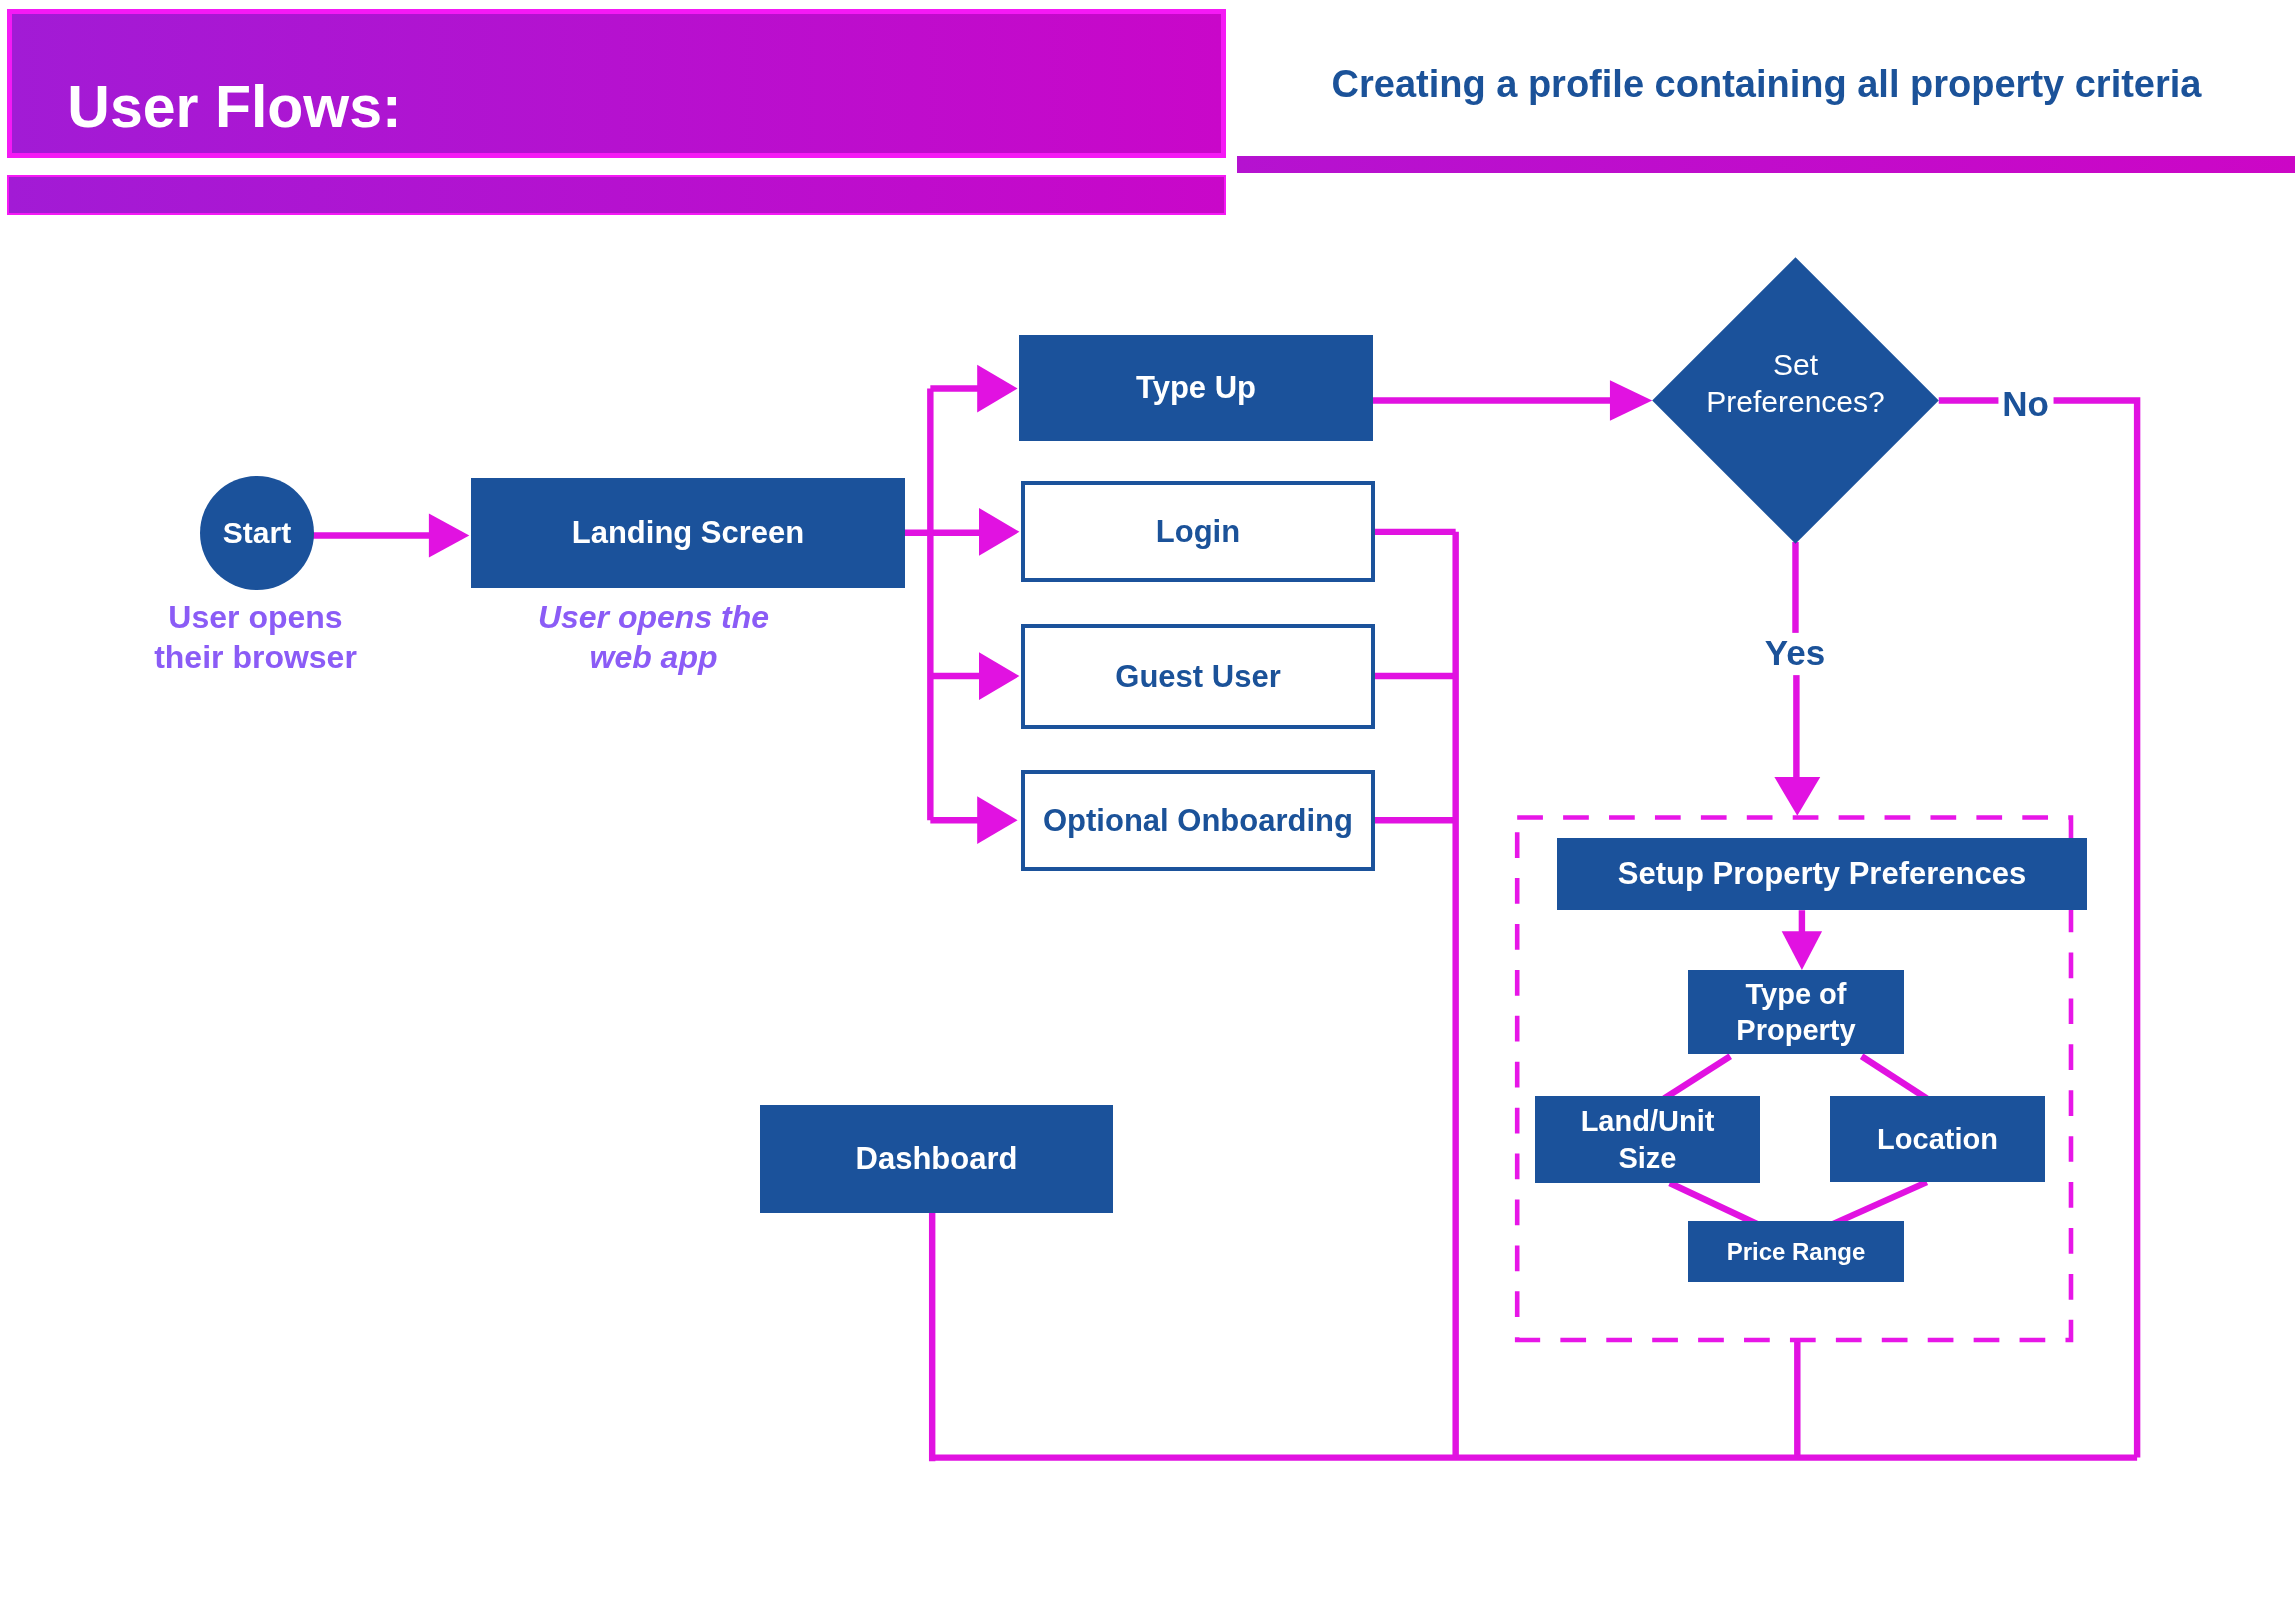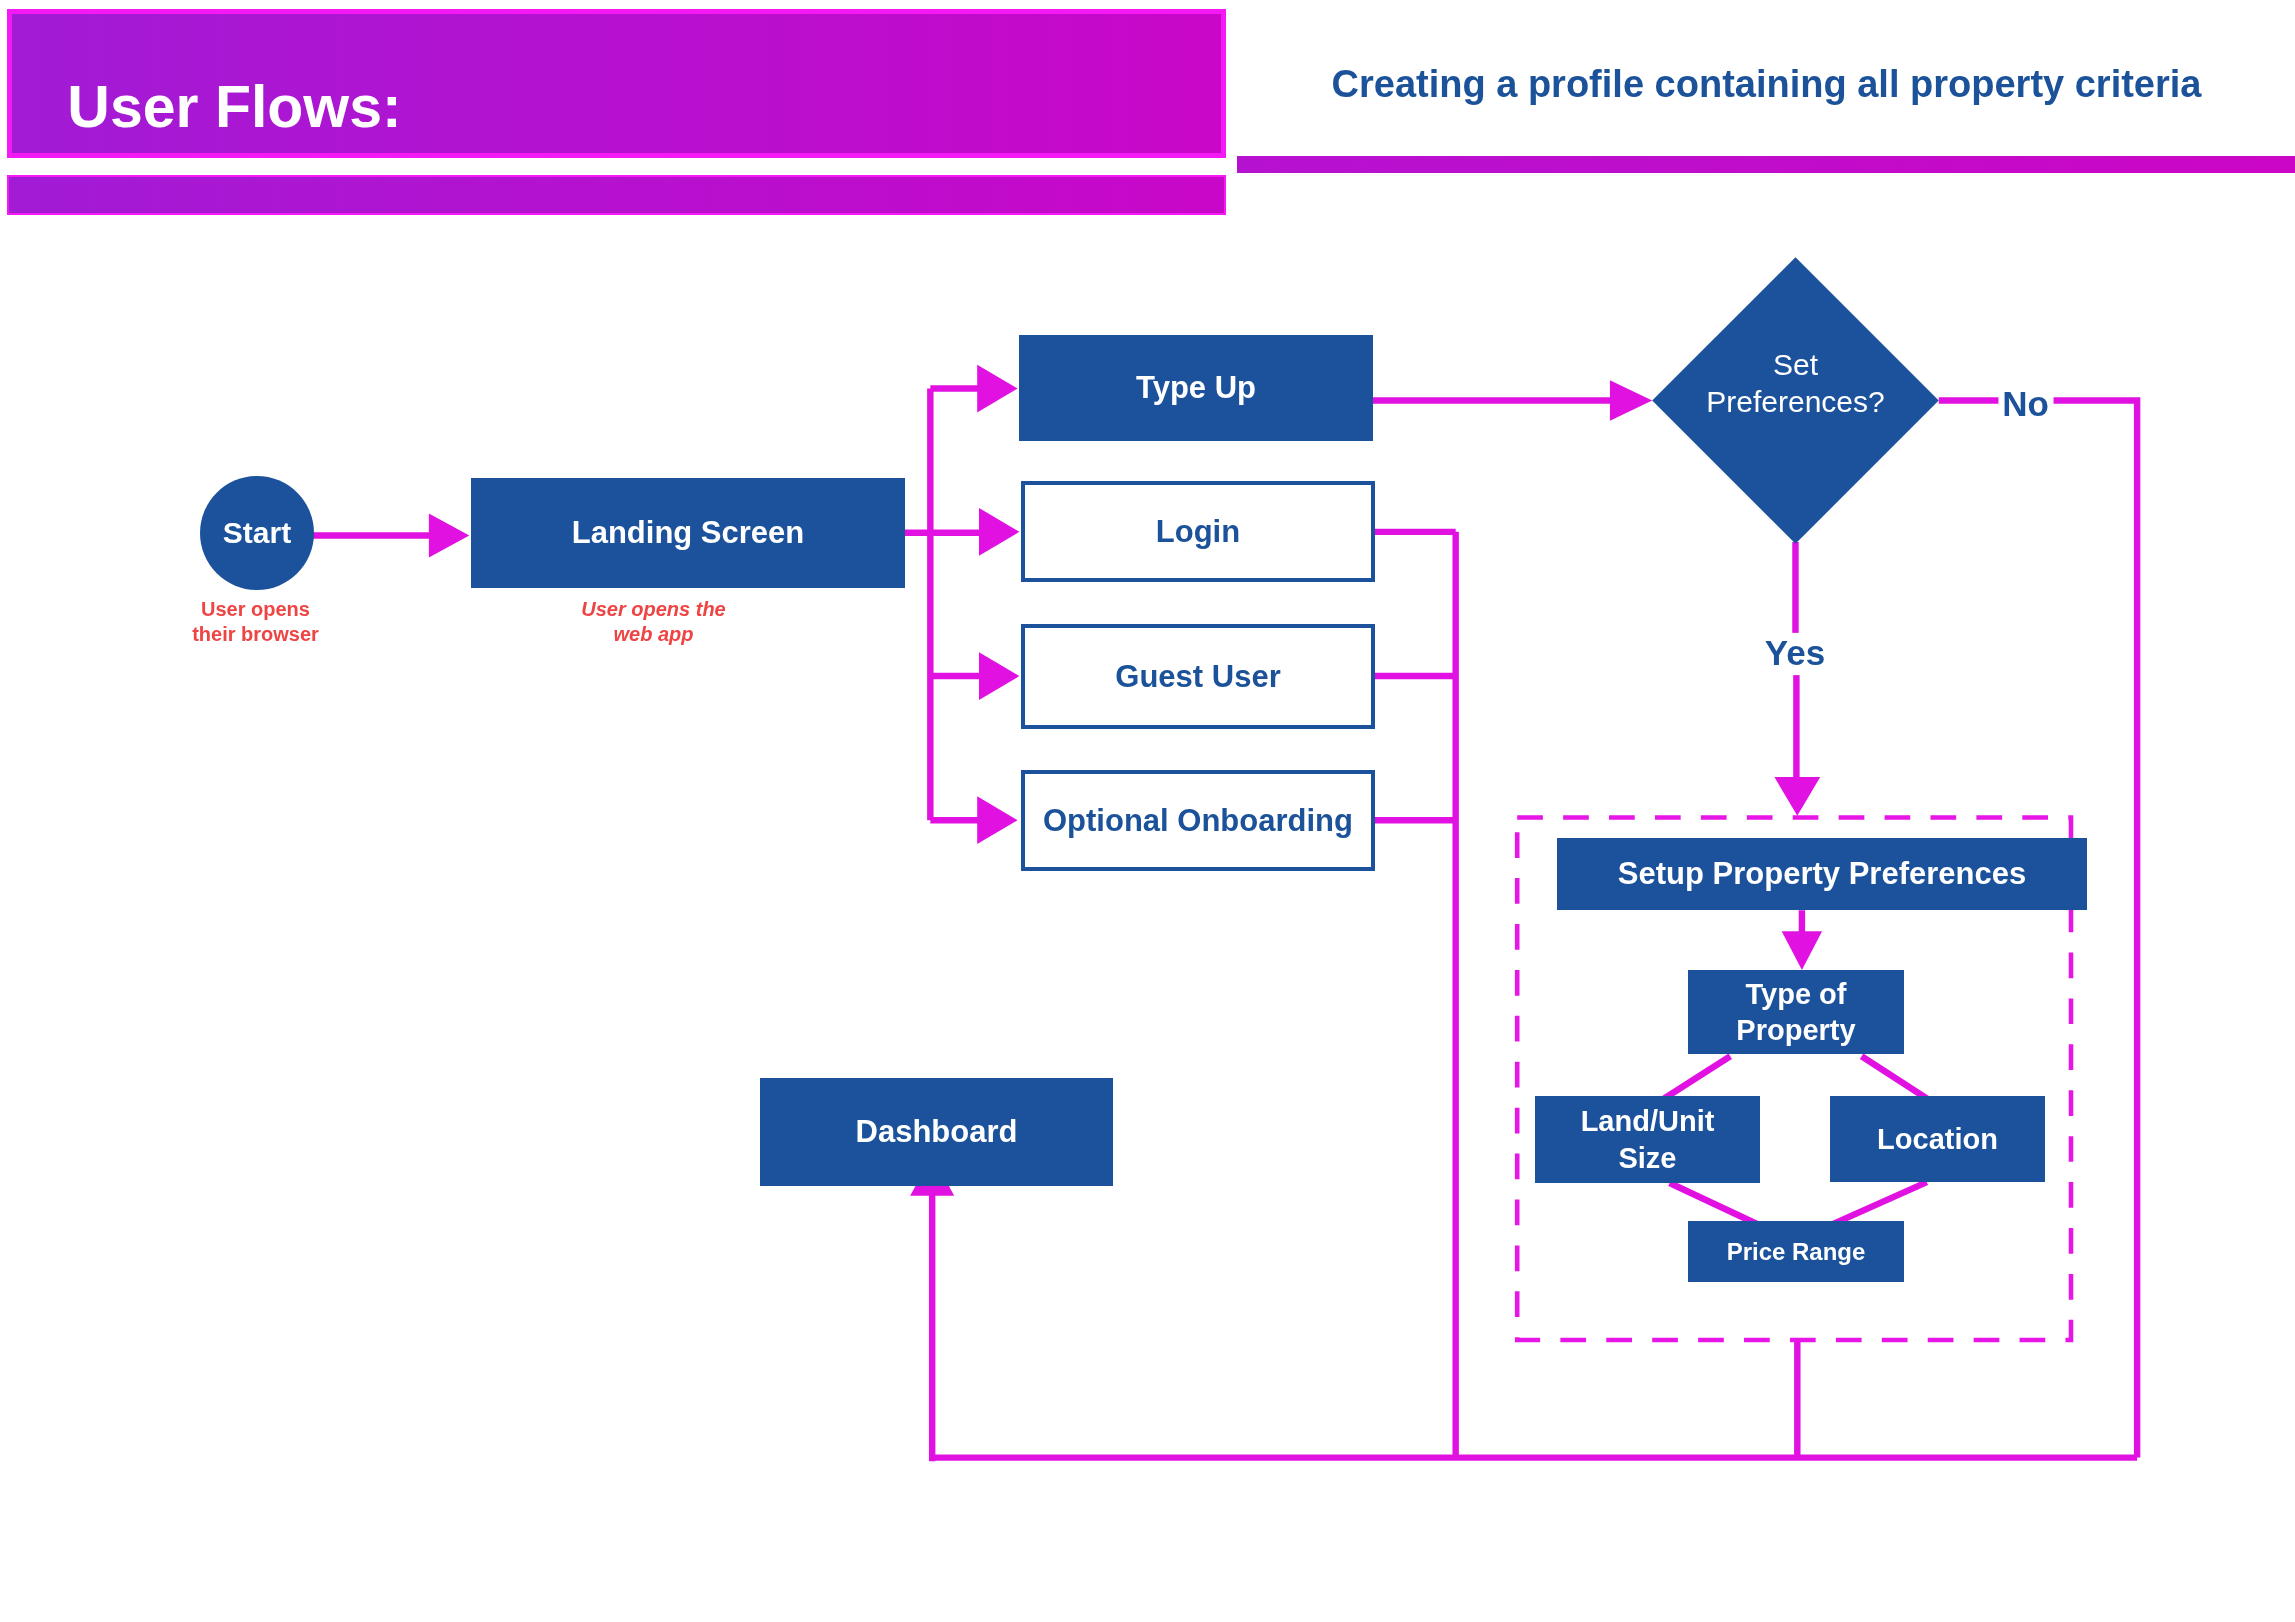--- a/index.html
+++ b/index.html
@@ -30,21 +30,21 @@
     background:linear-gradient(90deg,#b512d0 0%,#cc06c6 100%);
   }
   
   .node{
     position:absolute;box-sizing:border-box;display:flex;align-items:center;justify-content:center;
     text-align:center;font-weight:bold;white-space:pre-line;
   }
   .filled{background:#1b529b;color:#ffffff;}
   .outlined{background:#ffffff;border:4.6px solid #1b529b;color:#1b5299;}
   .caption{
-    position:absolute;color:#ef4444;font-weight:bold;font-size:20px;line-height:1.25;
+    position:absolute;color:#8b5cf6;font-weight:bold;font-size:32px;line-height:1.25;
     text-align:center;white-space:pre-line;
   }
   .edge-label{
     position:absolute;color:#1b5299;font-weight:bold;font-size:35px;line-height:1;text-align:center;
   }
   .svg-layer{position:absolute;left:0;top:0;}
   .diamond-label{
     position:absolute;left:1676px;top:347px;width:239px;height:77px;
     color:#ffffff;font-weight:normal;font-size:30px;line-height:1.22;text-align:center;white-space:pre-line;
   }
@@ -168,18 +168,18 @@
 
   <div class="node filled" style="left:1535px;top:1096px;width:225px;height:87px;font-size:29px;line-height:1.25;">
     <span>Land/Unit
 Size</span>
   </div>
 
   <div class="node filled" style="left:1688px;top:1221px;width:216px;height:61px;font-size:24px;">
     <span>Price Range</span>
   </div>
 
-  <div class="node filled" style="left:760px;top:1078px;width:353px;height:108px;font-size:31px;">
+  <div class="node filled" style="left:760px;top:1105px;width:353px;height:108px;font-size:31px;">
     <span>Dashboard</span>
   </div>
 
 </div>
 
 
 </body></html>

